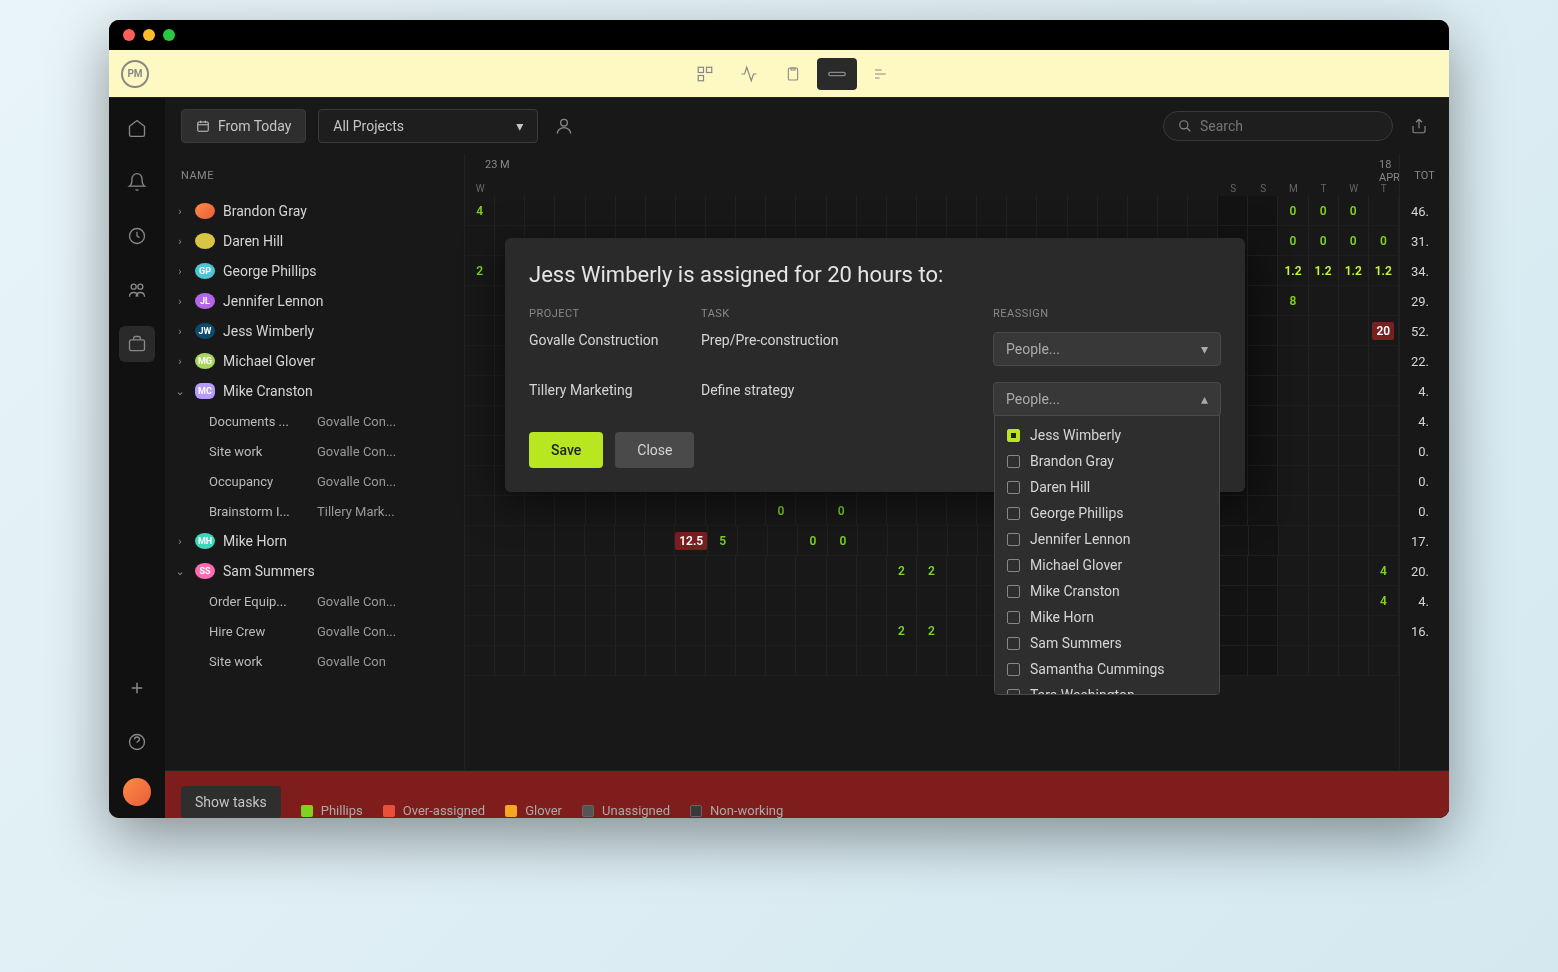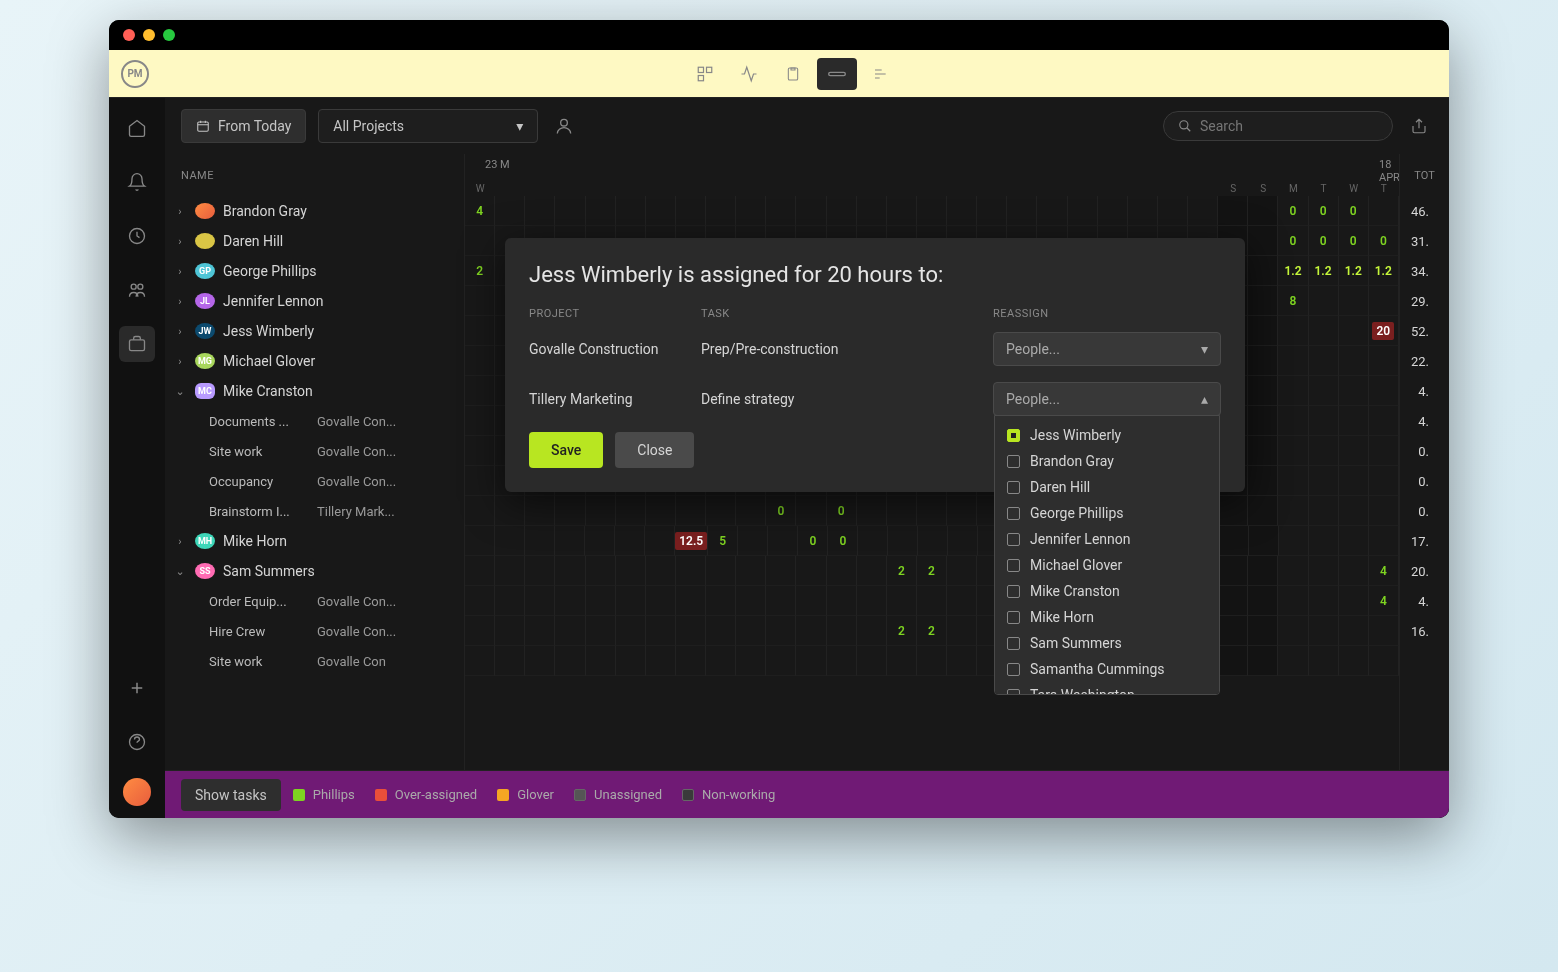--- a/index.html
+++ b/index.html
@@ -46,31 +46,31 @@
 .data-rows { }
 .data-row { height: 30px; display: flex; position: relative; }
 .cell { flex: 1; border-right: 1px solid #222; border-bottom: 1px solid #1e1e1e; display: flex; align-items: center; justify-content: center; font-size: 12px; font-weight: 600; }
 .cell.weekend { background: #131313; }
 .val-green { color: #7ed321; }
 .val-lime { color: #c5f73a; }
 .val-red { background: #7a1f1f; color: #fff; padding: 2px 4px; border-radius: 2px; }
 .tot-col { width: 50px; background: #181818; border-left: 1px solid #222; }
 .tot-header { height: 42px; display: flex; align-items: center; justify-content: center; color: #888; font-size: 11px; }
 .tot-row { height: 30px; display: flex; align-items: center; justify-content: flex-end; padding-right: 20px; color: #d5d5d5; font-size: 13px; }
-.footer { height: 48px; background: #701a75; border-top: 1px solid #222; display: flex; align-items: center; padding: 0 16px; gap: 12px; }
+.footer { height: 48px; background: #7f1d1d; border-top: 1px solid #222; display: flex; align-items: flex-end; padding: 0 16px; gap: 20px; }
 .show-tasks-btn { background: #2e2e2e; color: #c5c5c5; padding: 8px 14px; border-radius: 4px; cursor: pointer; font-size: 14px; }
 .legend { display: flex; align-items: center; gap: 8px; color: #aaa; font-size: 13px; }
 .swatch { width: 12px; height: 12px; border-radius: 2px; }
 .modal { position: absolute; top: 140px; left: 340px; width: 740px; background: #2a2a2a; border-radius: 6px; padding: 24px; box-shadow: 0 10px 40px rgba(0,0,0,0.6); z-index: 100; }
 .modal-title { color: #e5e5e5; font-size: 22px; font-weight: 400; margin-bottom: 20px; }
 .modal-headers { display: flex; gap: 12px; color: #888; font-size: 11px; letter-spacing: 0.5px; margin-bottom: 12px; }
 .mh-proj { width: 160px; }
 .mh-task { width: 280px; }
 .mh-re { flex: 1; }
-.modal-row { display: flex; gap: 12px; align-items: center; margin-bottom: 16px; color: #d5d5d5; font-size: 14px; }
+.modal-row { display: flex; gap: 12px; align-items: flex-start; margin-bottom: 16px; color: #d5d5d5; font-size: 14px; }
 .mr-proj { width: 160px; }
 .mr-task { width: 280px; }
 .mr-select { flex: 1; background: #383838; border: 1px solid #4a4a4a; border-radius: 4px; padding: 8px 12px; display: flex; justify-content: space-between; align-items: center; cursor: pointer; color: #aaa; position: relative; }
 .modal-actions { display: flex; gap: 12px; margin-top: 16px; }
 .btn-save { background: #b8e621; color: #222; padding: 10px 22px; border-radius: 4px; cursor: pointer; font-size: 14px; font-weight: 500; border:none; }
 .btn-close { background: #4a4a4a; color: #d5d5d5; padding: 10px 22px; border-radius: 4px; cursor: pointer; font-size: 14px; border:none; }
 .dropdown { position: absolute; top: 100%; left: 0; right: 0; background: #2e2e2e; border: 1px solid #4a4a4a; border-radius: 0 0 4px 4px; padding: 6px 0; z-index: 200; max-height: 280px; overflow-y: auto; }
 .dd-item { padding: 5px 12px; display: flex; align-items: center; gap: 10px; color: #d5d5d5; font-size: 14px; cursor: pointer; }
 .checkbox { width: 13px; height: 13px; border: 1px solid #888; border-radius: 2px; display: flex; align-items: center; justify-content: center; flex-shrink:0; }
 .checkbox.checked { background: #b8e621; border-color: #b8e621; }

